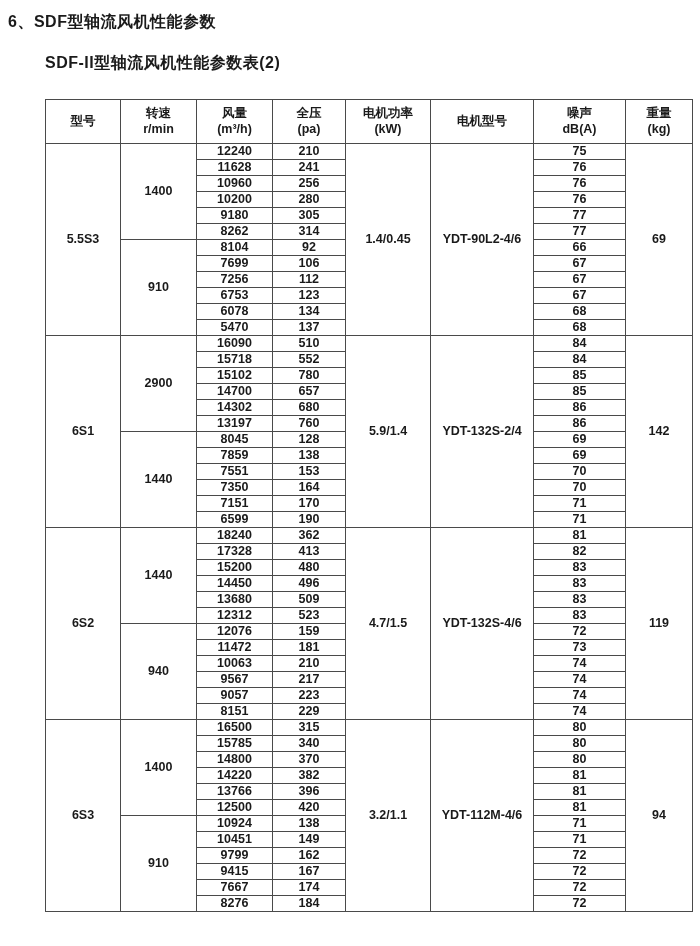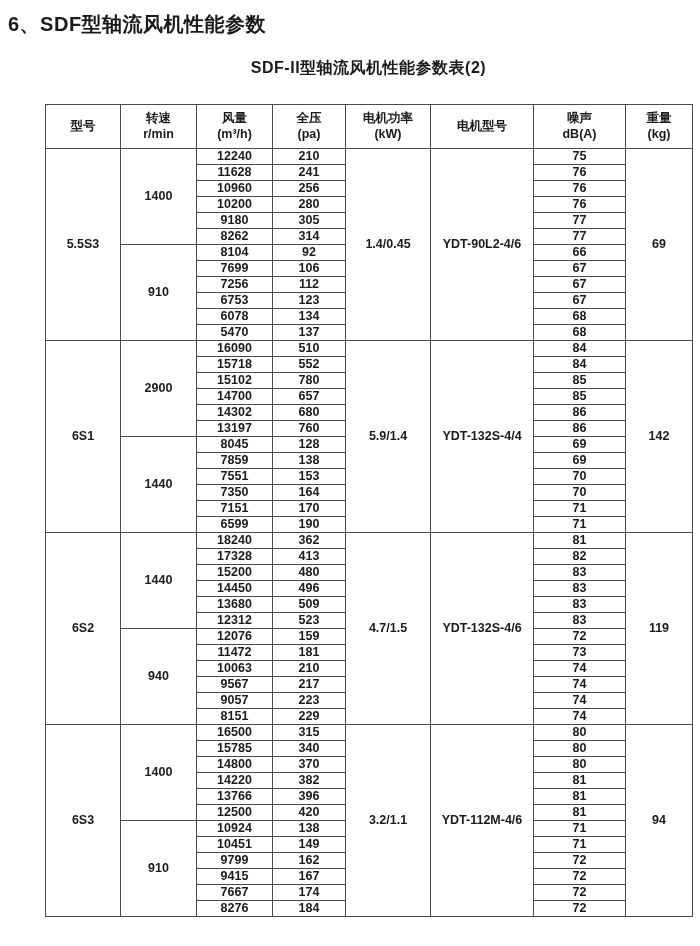--- a/index.html
+++ b/index.html
@@ -4,30 +4,29 @@
 <style>
   * { box-sizing: border-box; margin: 0; padding: 0; }
   html, body {
     width: 700px;
     height: 946px;
     background: #ffffff;
     font-family: "Liberation Sans", "DejaVu Sans", sans-serif;
     color: #1a1a1a;
   }
   .page-heading {
-    font-size: 20px;
+    font-size: 16px;
     font-weight: 700;
     margin: 12px 0 0 8px;
     line-height: 1.2;
     letter-spacing: 0.5px;
   }
   .table-title {
     margin: 22px 0 0 45px;
     width: 647px;
-    text-align: center;
     font-size: 16px;
     font-weight: 700;
     letter-spacing: 0.5px;
   }
   table.perf {
     margin: 25px 0 0 45px;
     width: 647px;
     border-collapse: collapse;
     table-layout: fixed;
   }
@@ -196,21 +195,21 @@
         <td>5470</td>
         <td>137</td>
         <td>68</td>
       </tr>
       <tr>
         <td rowspan="12">6S1</td>
         <td rowspan="6">2900</td>
         <td>16090</td>
         <td>510</td>
         <td rowspan="12">5.9/1.4</td>
-        <td rowspan="12">YDT-132S-4/4</td>
+        <td rowspan="12">YDT-132S-2/4</td>
         <td>84</td>
         <td rowspan="12">142</td>
       </tr>
       <tr>
         <td>15718</td>
         <td>552</td>
         <td>84</td>
       </tr>
       <tr>
         <td>15102</td>

